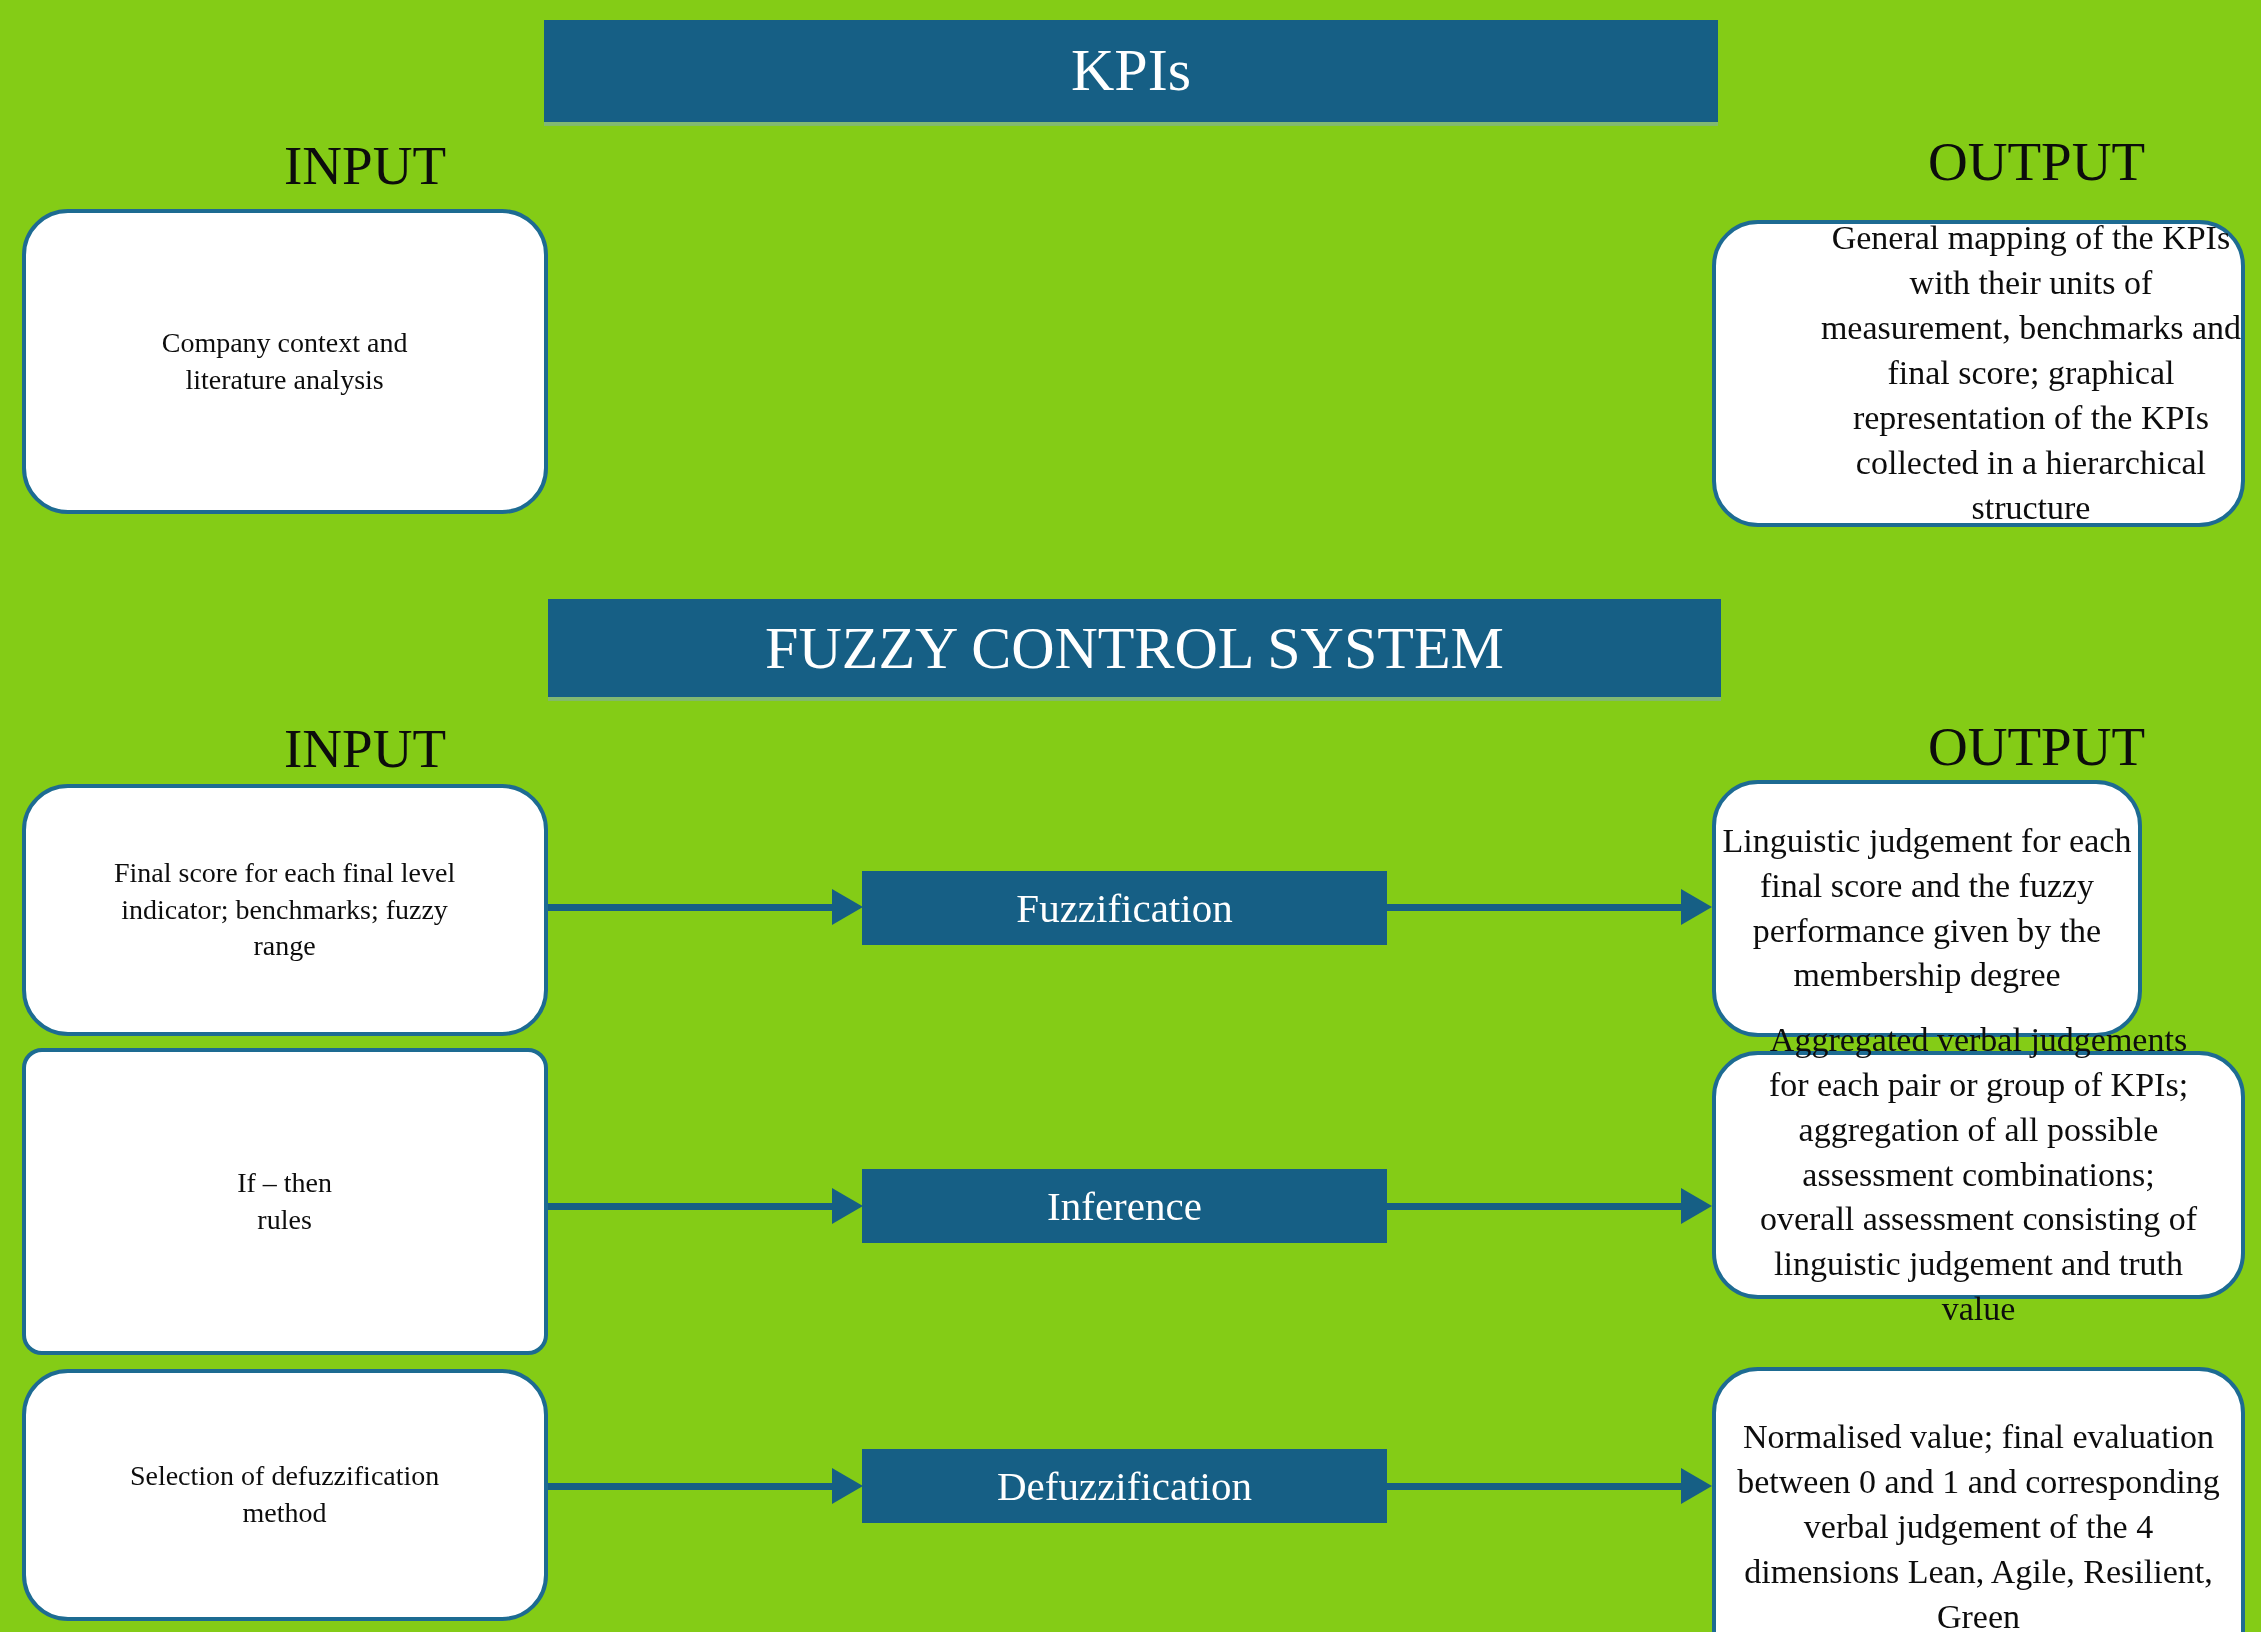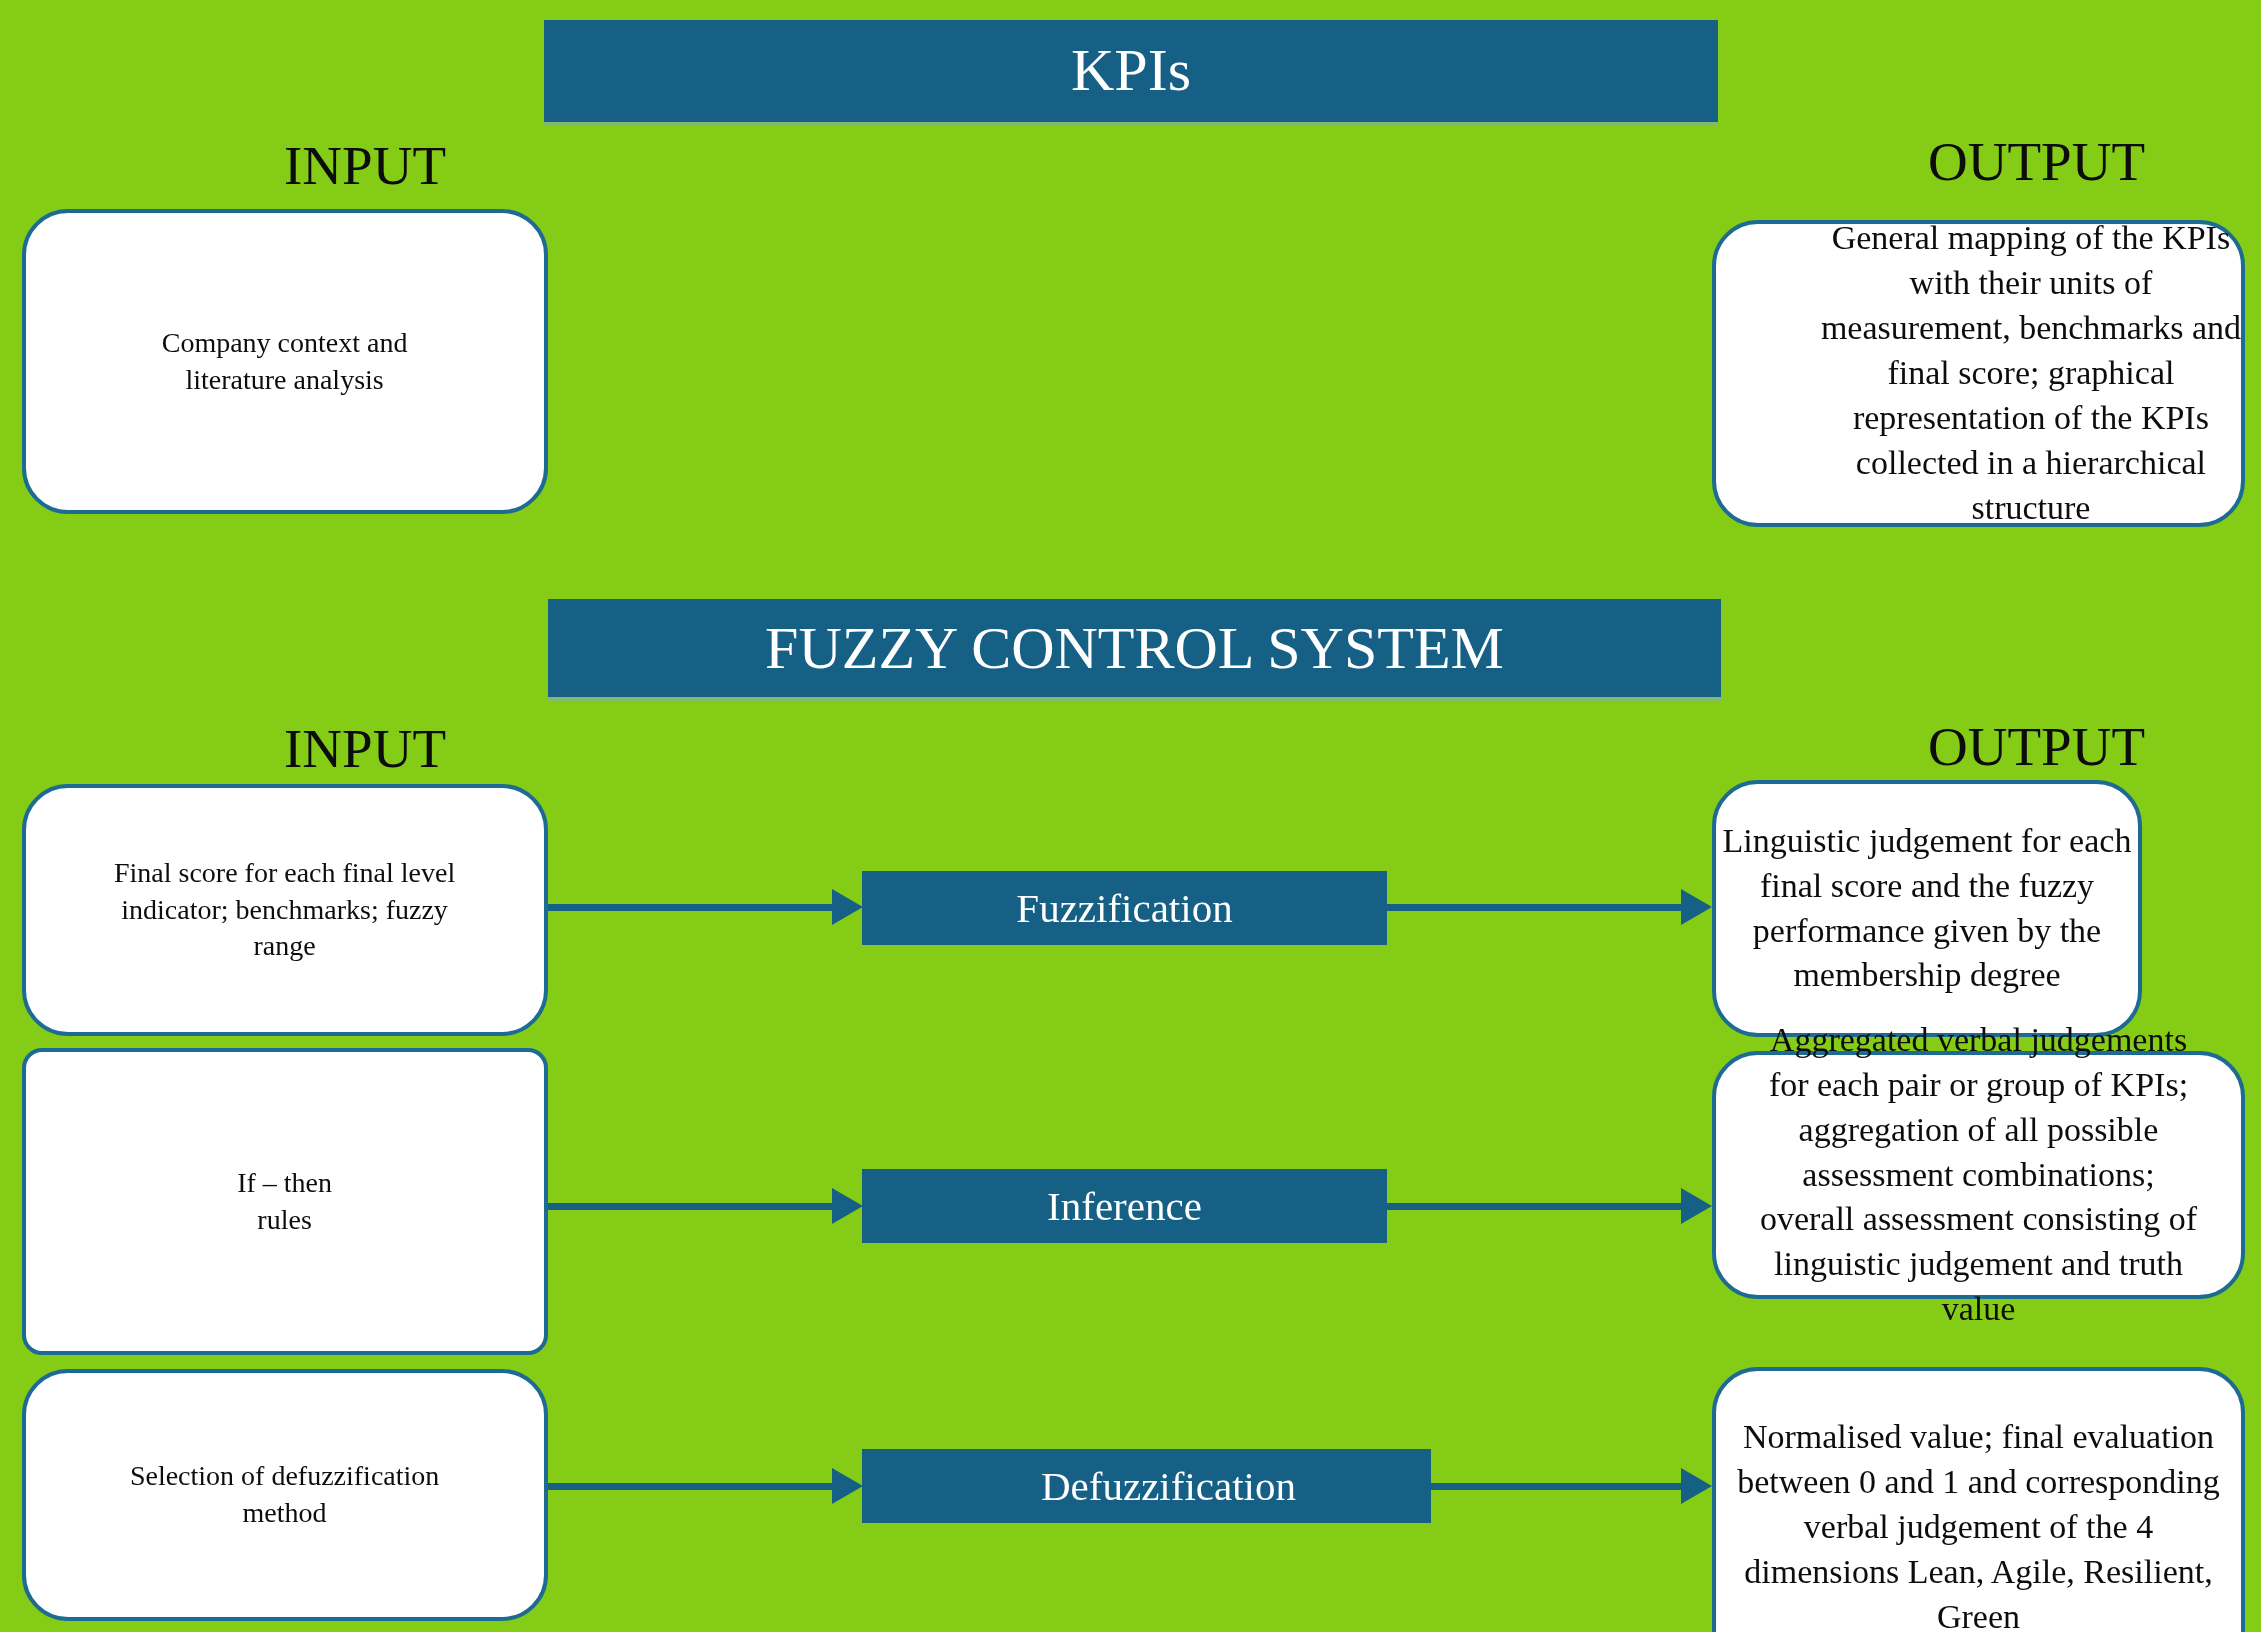--- a/index.html
+++ b/index.html
@@ -177,21 +177,21 @@
   <div class="rbox" style="left:21.6px; top:1369px; width:526px; height:252px;">
     <div class="box-text">Selection of defuzzification
 method</div>
   </div>
 
   <div class="arrow" style="left:548px; top:1468px; width:315px;">
     <div class="shaft" style="width:289px;"></div>
     <div class="head"></div>
   </div>
 
-  <div class="bar process-bar" style="left:862px; top:1449px; width:525px; height:74px;padding-left:44px;">
+  <div class="bar process-bar" style="left:862px; top:1449px; width:525px; height:74px;">
     <span>Defuzzification</span>
   </div>
 
   <div class="arrow" style="left:1387px; top:1468px; width:325px;">
     <div class="shaft" style="width:298px;"></div>
     <div class="head"></div>
   </div>
 
   <div class="rbox" style="left:1712px; top:1367px; width:533px; height:321px;">
     <div class="box-text small">Normalised value; final evaluation

